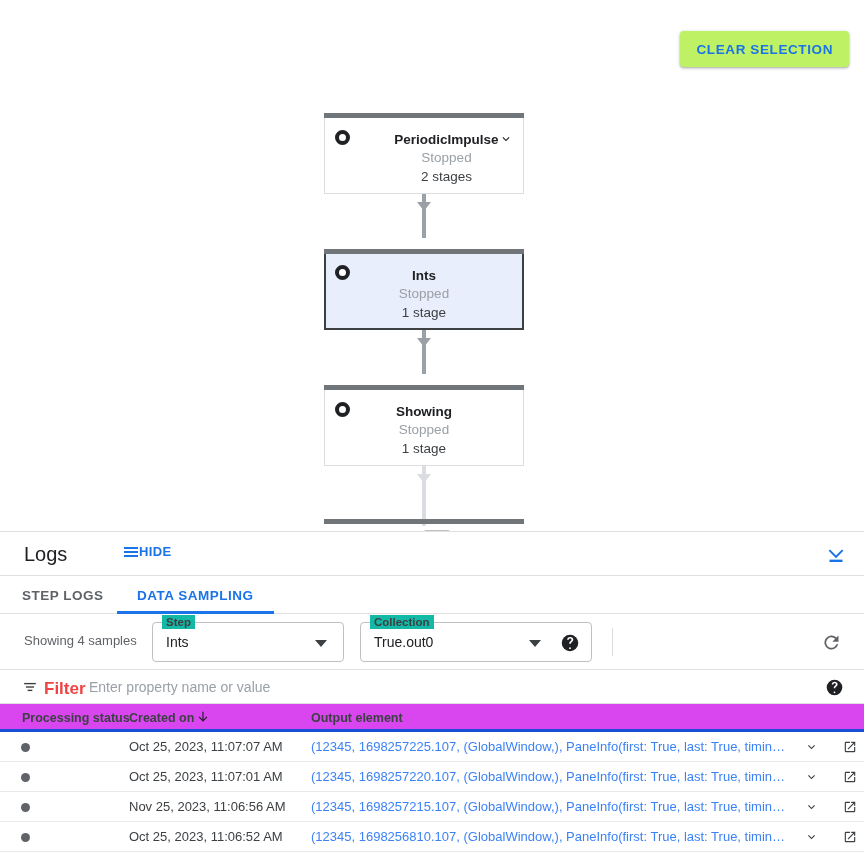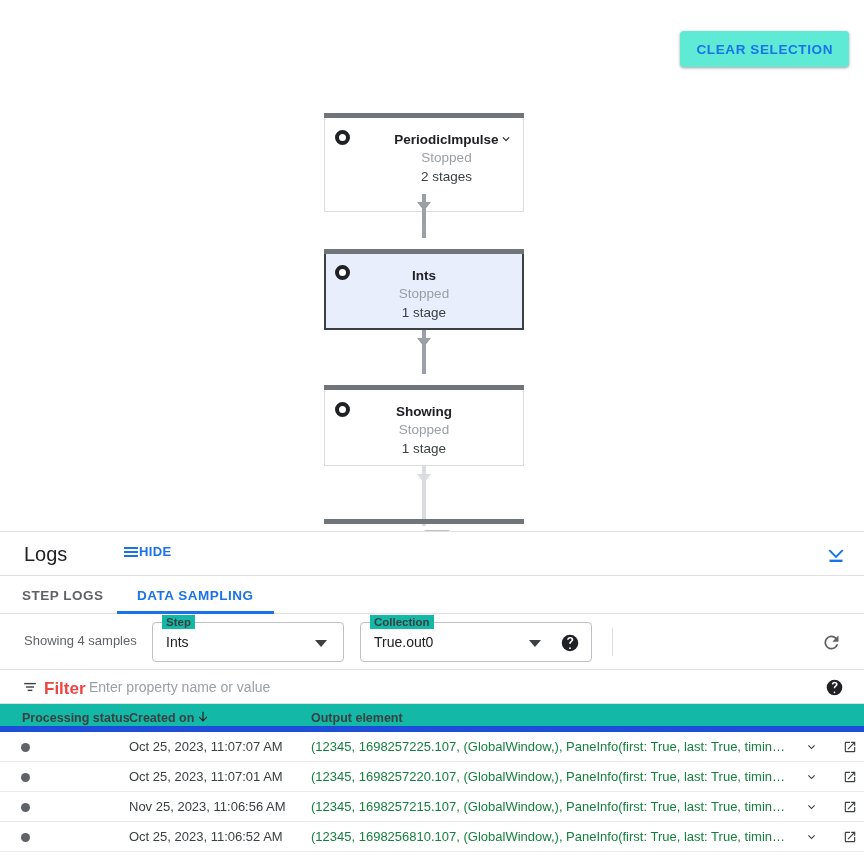--- a/index.html
+++ b/index.html
@@ -57,21 +57,21 @@
     border-top: 7px solid #3c4043;
   }
 
   
   #clear-selection {
     position: absolute;
     right: 15px; top: 31px;
     height: 36px;
     padding: 0 16px;
     display: flex; align-items: center;
-    background: #5eead4;
+    background: #bef264;
     border: none;
     border-radius: 4px;
     box-shadow: 0 1px 2px 0 rgba(60,64,67,.3), 0 1px 3px 1px rgba(60,64,67,.15);
     color: #1a73e8;
     font-size: 13.5px;
     font-weight: bold;
     letter-spacing: .6px;
     font-family: "Liberation Sans", sans-serif;
     cursor: pointer;
   }
@@ -347,22 +347,22 @@
     right: 21px; top: 9px;
     width: 17px; height: 17px;
     cursor: pointer;
   }
 
   
   #samples-table { width: 864px; }
   #samples-header {
     position: relative;
     height: 28px;
-    border-bottom: 6px solid #1d4ed8;
-    background: #14b8a6;
+    border-bottom: 3px solid #1d4ed8;
+    background: #d946ef;
   }
   #samples-header .th {
     position: absolute;
     top: 7px;
     font-size: 12.5px;
     font-weight: bold;
     color: #3c4043;
   }
   #th-status { left: 22px; color: #5f6368; font-weight: normal; }
   #th-created { left: 129px; cursor: pointer; }
@@ -387,21 +387,21 @@
     left: 129px; top: 7px;
     font-size: 13px;
     color: #3c4043;
     white-space: nowrap;
   }
   .sample-row .element {
     position: absolute;
     left: 311px; top: 7px;
     width: 475px;
     font-size: 13px;
-    color: #15803d;
+    color: #3b82f6;
     white-space: nowrap;
     overflow: hidden;
     text-overflow: ellipsis;
   }
   .sample-row .expand {
     position: absolute;
     left: 803px; top: 8px;
     width: 17px; height: 14px;
     cursor: pointer;
   }
@@ -413,21 +413,21 @@
   }
 </style>
 </head>
 <body>
 
 <div id="graph-pane">
 
 
   <button id="clear-selection">CLEAR SELECTION</button>
 
-  <div class="node" style="top:118px;height:94px;padding-left:45px;">
+  <div class="node" style="top:118px;height:76px;padding-left:45px;">
     <div class="topbar"></div>
     <div class="statusdot"></div>
     <div class="title">PeriodicImpulse</div>
     <div class="status">Stopped</div>
     <div class="stages">2 stages</div>
     <svg class="chev" viewBox="0 0 24 24">
       <path d="M7.4 8.6 12 13.2l4.6-4.6L18 10l-6 6-6-6z" fill="#202124"></path>
     </svg>
   </div>
   <div class="edge" style="top:194px;height:44px;"></div>

